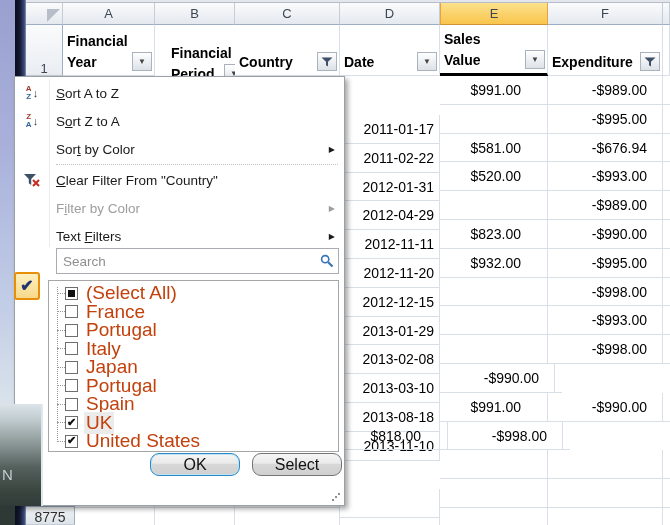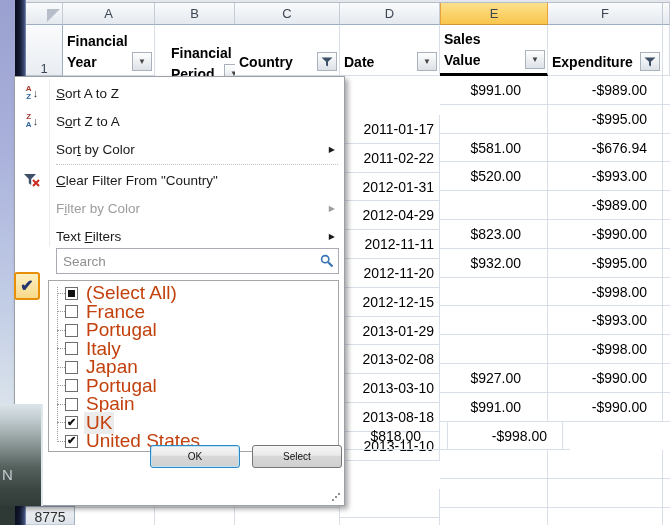--- a/index.html
+++ b/index.html
@@ -89,22 +89,22 @@
   .listbox:before{content:'';position:absolute;left:8px;top:6px;height:155px;border-left:1px dotted #9a9a9a;}
   .li{display:flex;align-items:center;height:18.5px;padding-left:8px;cursor:default;}
   .stub{width:8px;height:0;border-top:1px dotted #9a9a9a;}
   .cb{width:13px;height:13px;box-sizing:border-box;border:1px solid #6e6e6e;background:#fff;
     margin:0 6px 0 0;display:flex;align-items:center;justify-content:center;flex:none;}
   .cb .ind{width:7px;height:7px;background:#111;}
   .cb .chk{font-size:11px;font-weight:bold;color:#111;line-height:11px;margin-top:-1px;}
   .lbl{font-size:19px;color:#c2410c;padding:0 2px;}
   .lbl.focused{background:#ebebeb;}
 
-  .btn{position:absolute;top:368px;width:90px;height:23px;box-sizing:border-box;border-radius:3px;
-    font-family:"Liberation Sans",sans-serif;font-size:10px;color:#111;
+  .btn{position:absolute;top:376px;width:90px;height:23px;box-sizing:border-box;border-radius:9px;
+    font-family:"Liberation Sans",sans-serif;font-size:16px;color:#111;
     display:flex;align-items:center;justify-content:center;
     background:linear-gradient(#f6f6f6,#e9e9e9 45%,#d8d8d8 46%,#d0d0d0);}
   .btn.ok{left:135px;border:1px solid var(--ok-border,#2c88c3);box-shadow:inset 0 0 0 1px #bfe3f5;}
   .btn.cancel{left:237px;border:1px solid #757575;}
 
   .grip{position:absolute;right:3px;bottom:3px;width:12px;height:12px;}
   .gdot{position:absolute;width:2px;height:2px;background:#8e8e8e;box-shadow:1px 1px 0 #fdfdfd;}
   .g1{right:1px;bottom:7px;} .g2{right:4px;bottom:4px;} .g3{right:7px;bottom:1px;}
 
   .check-toolbtn{position:absolute;left:14px;top:272px;width:26px;height:28px;box-sizing:border-box;z-index:14;
@@ -268,21 +268,20 @@
         <div class="gc c-date" style="width: 100px;">2013-03-10</div>
         <div class="gc c-sales" style="width: 108px;"></div>
         <div class="gc c-exp" style="width: 115px;">-$998.00</div>
         <div class="gc c-g" style="width: 7px;"></div>
       </div>
       <div class="grow">
         <div class="gc" style="width: 92px;"></div>
         <div class="gc" style="width: 80px;"></div>
         <div class="gc" style="width: 105px;"></div>
         <div class="gc c-date" style="width: 100px;">2013-08-18</div>
-        <div class="gc c-sales" style="width: 108px;">$927.00</div>
         <div class="gc c-exp" style="width: 115px;">-$990.00</div>
         <div class="gc c-g" style="width: 7px;"></div>
       </div>
       <div class="grow">
         <div class="gc" style="width: 92px;"></div>
         <div class="gc" style="width: 80px;"></div>
         <div class="gc" style="width: 105px;"></div>
         <div class="gc c-date" style="width: 100px;">2013-11-10</div>
         <div class="gc c-sales" style="width: 108px;">$991.00</div>
         <div class="gc c-exp" style="width: 115px;">-$990.00</div>

